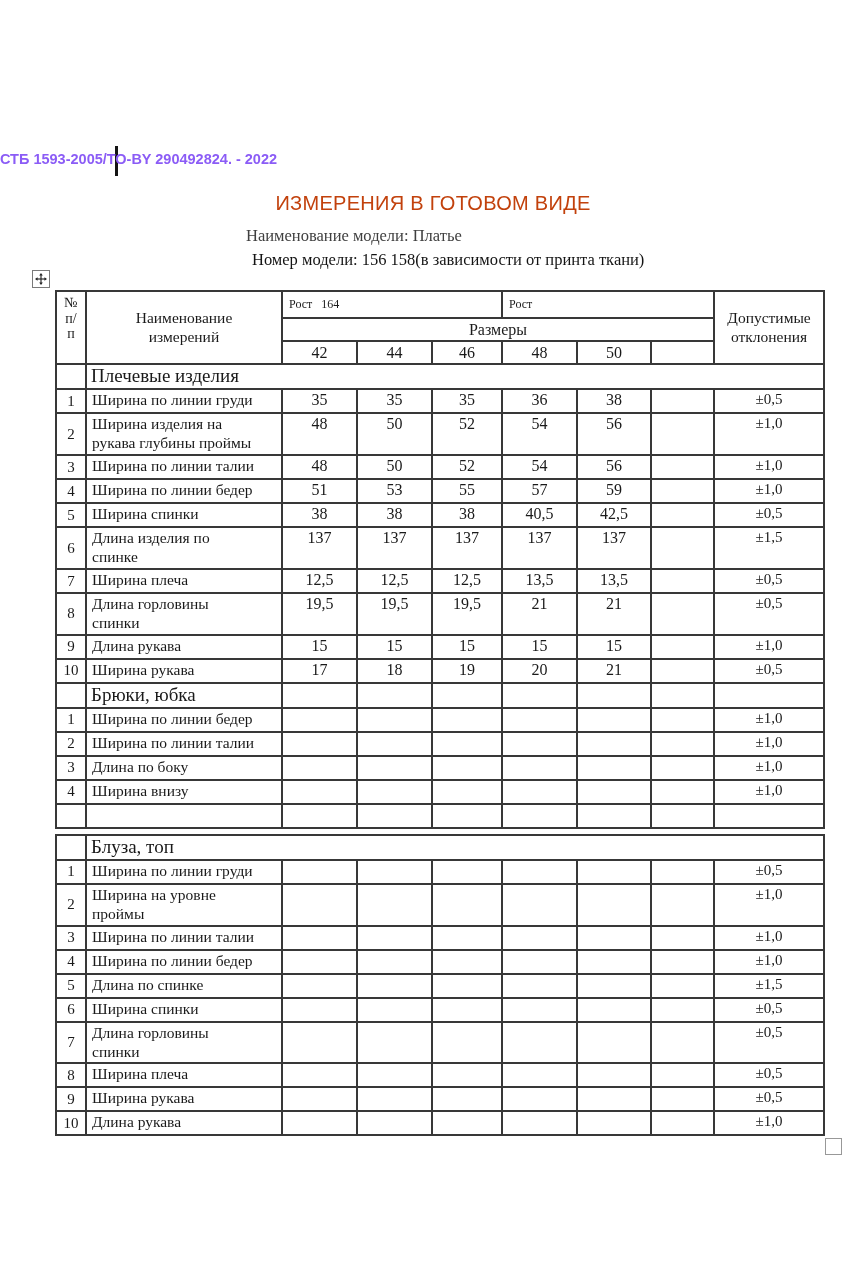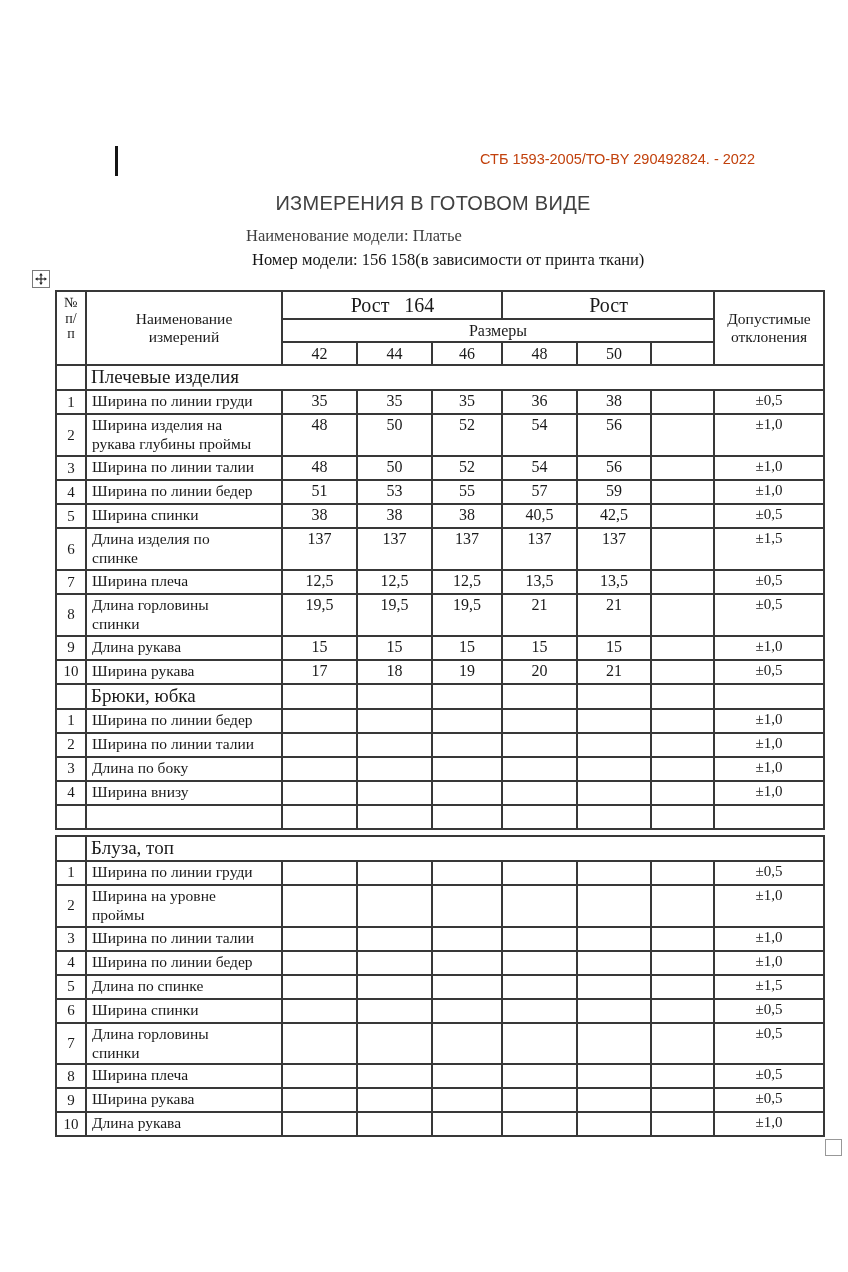--- a/index.html
+++ b/index.html
@@ -10,30 +10,30 @@
     color:#1c1c1c;
     position:relative;
     overflow:hidden;
   }
   .page{position:absolute;left:0;top:0;width:848px;height:1272px;background:#fff;}
 
   .caret{position:absolute;left:115px;top:146px;width:3px;height:30px;background:#151515;}
 
   .doc-ref{
     position:absolute;top:151px;left:0;right:93px;
-    text-align:right;
+    text-align:left;
     font-family:"Liberation Sans", sans-serif;
-    font-size:14.5px;color:#c2410c;
+    font-size:14.5px;color:#8b5cf6;font-weight:bold;
   }
   .title{
     position:absolute;top:192px;left:0;width:100%;
     padding-left:18px;box-sizing:border-box;
     text-align:center;
     font-family:"Liberation Sans", sans-serif;
-    font-size:20px;letter-spacing:0.3px;color:#404040;
+    font-size:20px;letter-spacing:0.3px;color:#c2410c;
   }
   .model-line-1{position:absolute;top:226px;left:246px;font-size:16.5px;color:#404040;}
   .model-line-2{position:absolute;top:250px;left:252px;font-size:16.5px;color:#141414;}
 
   .move-handle{
     position:absolute;left:32px;top:270px;
     width:18px;height:18px;background:#fff;
     border:1px solid #7a7a7a;
     display:flex;align-items:center;justify-content:center;
     box-sizing:border-box;
@@ -57,21 +57,21 @@
   .gap{height:5px;}
 
   
   thead th{text-align:center;font-size:15px;line-height:1.2;}
   .h-rost{height:27px;}
   .h-razmery{height:21px;}
   .h-sizes{height:23px;}
   th.num-hdr{font-size:14px;line-height:1.12;vertical-align:top;padding-top:3px;}
   th.num-hdr span{display:block;}
   th.mid{vertical-align:middle;}
-  th.rost-cell{text-align:center;white-space:pre;font-size:20px;vertical-align:middle;padding-left:6px;}
+  th.rost-cell{text-align:left;white-space:pre;font-size:12px;vertical-align:middle;padding-left:6px;}
   th.razmery{font-size:16px;vertical-align:middle;}
   th.size-h{font-size:16px;vertical-align:middle;}
   th.dev-hdr{white-space:pre-line;font-size:15.5px;}
 
   
   tr.data-row{height:24px;}
   tr.section-row{height:25px;}
   td.num-cell{text-align:center;vertical-align:middle;font-size:15px;}
   td.name-cell{text-align:left;font-size:15.5px;line-height:1.22;white-space:pre-line;}
   td.val-cell{text-align:center;font-size:16px;}

